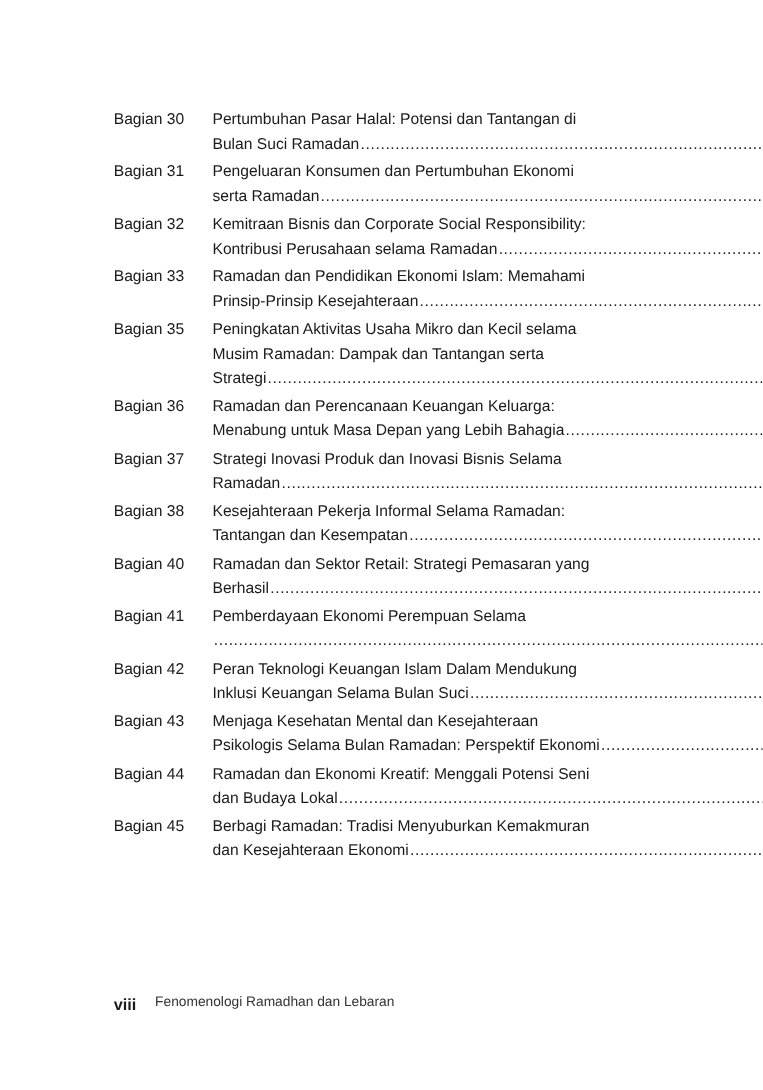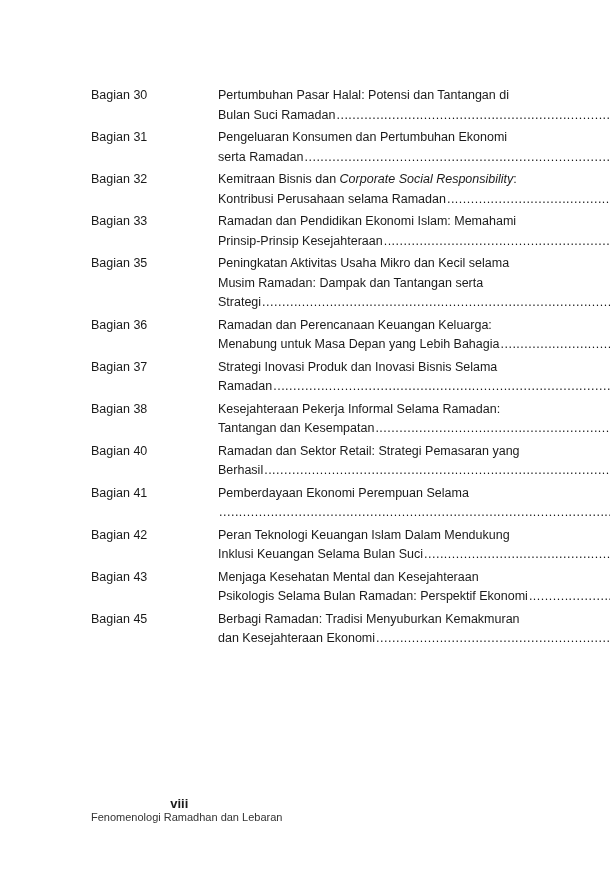--- a/index.html
+++ b/index.html
@@ -7,21 +7,20 @@
       width: 610px; height: 872px; background: #ffffff; position: relative;
       font-family: "Liberation Sans", sans-serif; color: #1a1a1a;
       overflow: hidden;
     }
     .toc {
       position: absolute; left: 91px; top: 86px; width: 424px;
     }
     .entry {
       display: flex; align-items: flex-start;
       margin-bottom: 3px;
-      gap: 48px;
     }
     .label {
       width: 79px; flex: 0 0 79px;
       font-size: 12.5px; line-height: 19.5px;
     }
     .title-wrap {
       flex: 1; font-size: 12.5px; line-height: 19.5px;
     }
     .title-text {
       text-align: justify; text-align-last: left;
@@ -30,24 +29,24 @@
       display: flex; align-items: baseline; white-space: nowrap;
     }
     .last-line .lead { flex: 0 0 auto; }
     .dots {
       flex: 1 1 auto; overflow: hidden; white-space: nowrap;
       margin: 0 1px; letter-spacing: 0.5px;
     }
     .dots::before {
       content: "..................................................................................................................................................................................";
     }
-    .ital { font-style: italic; }
+    .ital { }
     .footer {
       position: absolute; left: 91px; top: 796px;
-      display: flex; align-items: center; flex-direction: column;
+      display: flex; align-items: flex-start;
     }
     .folio {
       font-weight: bold; font-size: 13px; margin-right: 15px;
     }
     .book {
       font-size: 11px; color: #333;
     }
   </style>
 </head>
 <body>
@@ -181,20 +180,30 @@
     <div class="label">Bagian 43</div>
     <div class="title-wrap">
       <div class="title-text">Menjaga Kesehatan Mental dan Kesejahteraan</div>
       <div class="last-line">
           <span class="lead">Psikologis Selama Bulan Ramadan: Perspektif Ekonomi</span>
           <span class="dots"></span>
         </div>
     </div>
   </div>
 
+  <div class="entry">
+    <div class="label">Bagian 44</div>
+    <div class="title-wrap">
+      <div class="title-text">Ramadan dan Ekonomi Kreatif: Menggali Potensi Seni</div>
+      <div class="last-line">
+          <span class="lead">dan Budaya Lokal</span>
+          <span class="dots"></span>
+        </div>
+    </div>
+  </div>
 
   <div class="entry">
     <div class="label">Bagian 45</div>
     <div class="title-wrap">
       <div class="title-text">Berbagi Ramadan: Tradisi Menyuburkan Kemakmuran</div>
       <div class="last-line">
           <span class="lead">dan Kesejahteraan Ekonomi</span>
           <span class="dots"></span>
         </div>
     </div>

